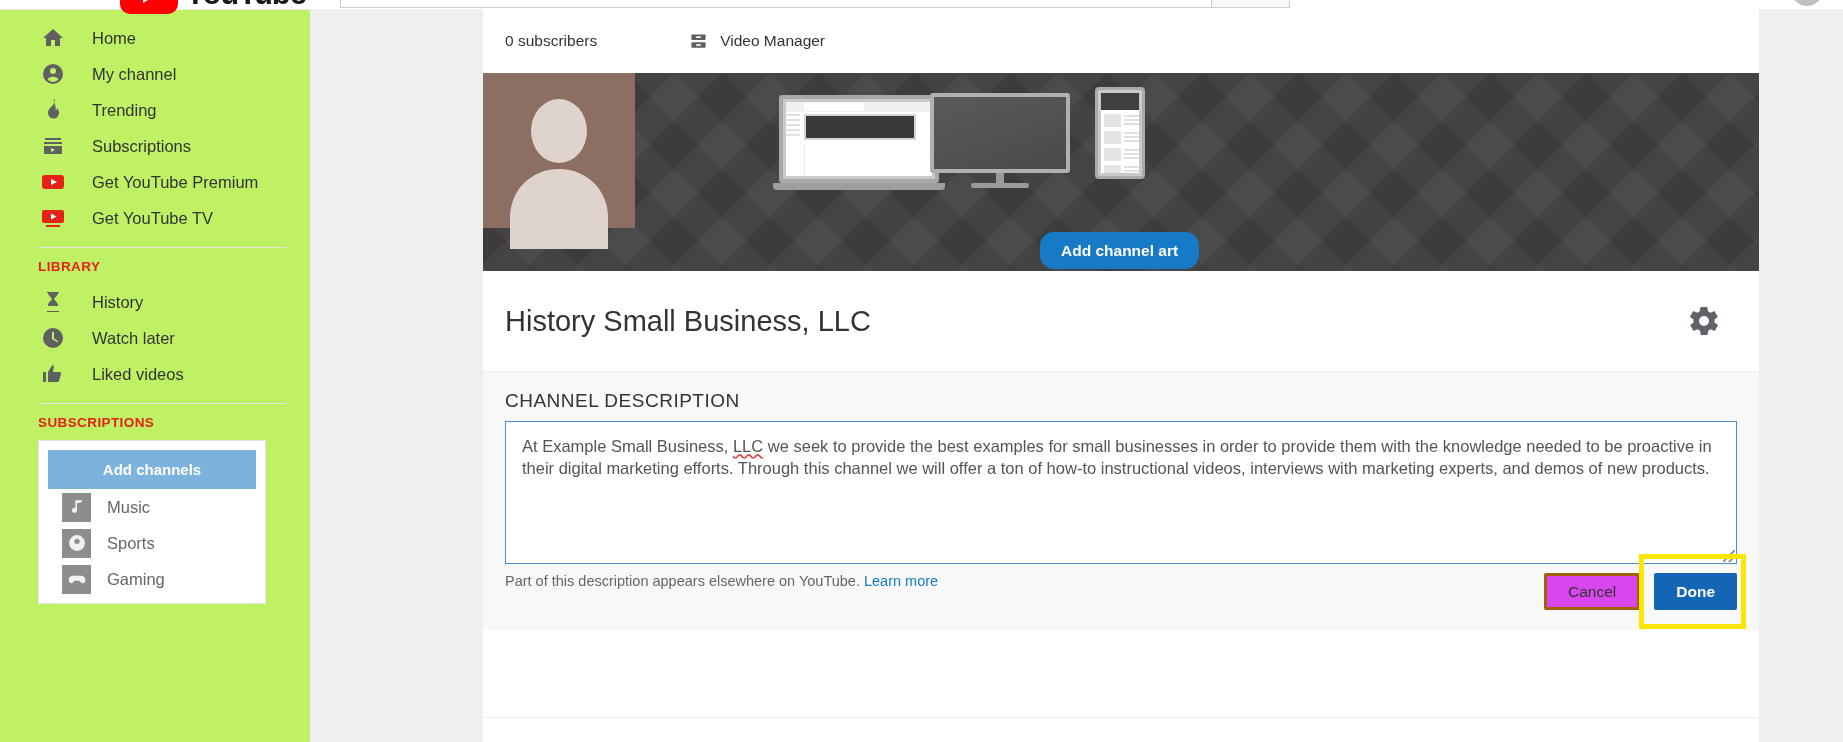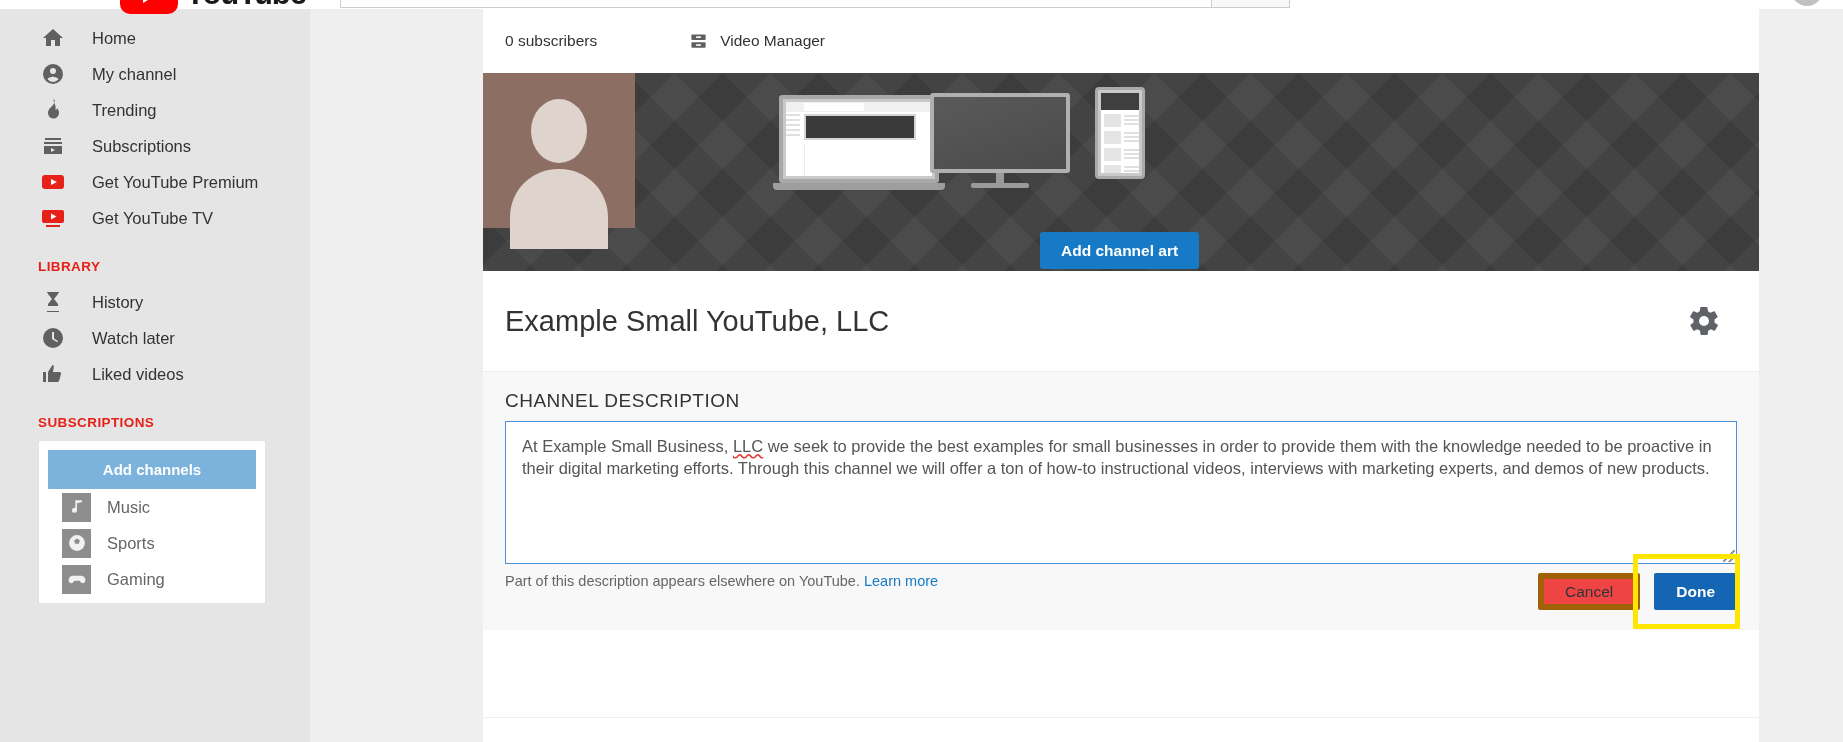--- a/index.html
+++ b/index.html
@@ -19,21 +19,21 @@
   .yt-logo-tri { width:0;height:0;border-left:15px solid #fff;border-top:9px solid transparent;border-bottom:9px solid transparent; margin-left:3px;}
   .yt-logo-text { font-size:31px; font-weight:bold; color:#1a1a1a; letter-spacing:-1px; }
   .search-wrap { position:absolute; left:340px; top:-28px; display:flex; }
   .search-input-box { width:872px; height:36px; border:1px solid #ccc; background:#fff; }
   .search-btn-box { width:78px; height:36px; border:1px solid #ccc; border-left:none; background:#f8f8f8; }
   .header-right-icons { position:absolute; right:20px; top:-26px; display:flex; align-items:center; gap:22px; }
   .hdr-ico { width:22px;height:22px; color:#606060; }
   .hdr-avatar { width:32px;height:32px;border-radius:50%;background:#c0c0c0; }
 
   
-  .sidebar { position:absolute; left:0; top:9px; width:310px; height:733px; background:#e5e5e5;
+  .sidebar { position:absolute; left:0; top:9px; width:310px; height:733px; background:#bef264;
      border-top:1px solid #e8e8e8; padding-top:10px; overflow:hidden; }
   .nav-item { display:flex; align-items:center; height:36px; padding-left:40px; cursor:pointer; }
   .nav-ico { width:26px; height:26px; margin-right:26px; display:flex; align-items:center; justify-content:center; flex:0 0 26px; }
   .nav-ico svg { width:24px; height:24px; fill:#606060; }
   .nav-label { font-size:16.5px; color:#333; white-space:nowrap; }
   .nav-sep { height:1px; background:#e5e5e5; margin:11px 24px 11px 38px; }
   .sec-title { font-size:13.5px; font-weight:bold; color:#e62117; letter-spacing:.4px;
      padding-left:38px; margin-bottom:10px; }
   .sub-card { margin:0 44px 0 38px; border:1px solid #e2e2e2; background:#fff; padding:9px 9px 6px 9px; }
   .add-channels-btn { display:block; width:100%; height:39px; background:#7cb3dd; color:#fff;
@@ -91,21 +91,21 @@
   .ph-body { width:50px;height:92px;background:#c9c9c9;border:3px solid #aaa;border-radius:4px;padding:3px;}
   .ph-inner { width:100%;height:100%;background:#fff;position:relative;overflow:hidden; }
   .ph-bar { position:absolute;left:0;top:0;width:100%;height:17px;background:#3f3f3f; }
   .ph-row { position:absolute; left:3px; width:38px; height:13px; }
   .ph-thumb { position:absolute;left:0;top:0;width:17px;height:13px;background:#e4e4e4; }
   .ph-lines { position:absolute;left:20px;top:1px;width:18px;height:11px;
      background:repeating-linear-gradient(#e0e0e0 0 2px,#fff 2px 4px); }
 
   .add-art-btn { position:absolute; left:557px; top:159px; height:37px; padding:0 21px;
      background:#167ac6; color:#fff; font-size:15.5px; font-weight:bold; border:none;
-     border-radius:3px; cursor:pointer; }
+     border-radius:14px; cursor:pointer; }
 
   
   .title-row { position:relative; height:100px; display:flex; align-items:center; padding:0 22px; }
   .ch-title { font-size:29px; color:#333; font-weight:normal; }
   .gear-btn { position:absolute; right:38px; top:50%; transform:translateY(-50%);
      width:34px;height:34px; cursor:pointer; }
   .gear-btn svg { width:34px;height:34px; fill:#5f6368; }
 
   
   .desc-panel { background:#f8f8f8; border-top:1px solid #ededed; padding:18px 22px 20px 22px; }
@@ -116,21 +116,21 @@
   .desc-box-wrap { position:relative; }
   .resize-grip { position:absolute; right:2px; bottom:2px; width:12px; height:12px;
      background:linear-gradient(135deg,transparent 45%,#9a9a9a 45%,#9a9a9a 55%,transparent 55%,transparent 70%,#9a9a9a 70%,#9a9a9a 80%,transparent 80%); }
   .spell { border-bottom:2px wavy #e53935;
      text-decoration: underline; text-decoration-color:#e53935;
      text-decoration-style: wavy; text-decoration-skip-ink:none; }
   .desc-foot { display:flex; align-items:flex-start; justify-content:space-between; margin-top:9px; }
   .desc-note { font-size:14.5px; color:#666; }
   .learn-more { color:#167ac6; cursor:pointer; }
   .btn-row { display:flex; align-items:center; gap:0; position:relative; }
-  .cancel-btn { height:37px; padding:0 21px; background:#ef4444; border:6px solid #a16207;
+  .cancel-btn { height:37px; padding:0 21px; background:#d946ef; border:3px solid #a16207;
      color:#333; font-size:15.5px; border-radius:2px; cursor:pointer; margin-right:14px;
      font-family:"Liberation Sans", sans-serif; }
   .done-btn { height:37px; padding:0 22px; background:#1565b5; border:none; color:#fff;
      font-size:15.5px; font-weight:bold; border-radius:2px; cursor:pointer;
      font-family:"Liberation Sans", sans-serif; }
   .highlight-box { position:absolute; border:5px solid #ffe600; background:transparent;
      pointer-events:none; }
 
   .bottom-card { position:absolute; left:483px; top:717px; width:1276px; height:25px;
      background:#fff; border-top:1px solid #efefef; }
@@ -354,21 +354,21 @@
                 <span class="ph-lines"></span>
               </div>
           </div>
         </div>
       </div>
 
       <button class="add-art-btn">Add channel art</button>
     </div>
 
     <div class="title-row">
-      <h1 class="ch-title">Example Small YouTube, LLC</h1>
+      <h1 class="ch-title">History Small Business, LLC</h1>
       <span class="gear-btn">
         <svg viewBox="0 0 24 24">
             <path d="M19.4 13a7.6 7.6 0 000-2l2.1-1.6a.5.5 0 00.1-.6l-2-3.5a.5.5 0 00-.6-.2l-2.5 1a7.3 7.3 0 00-1.7-1l-.4-2.6a.5.5 0 00-.5-.4h-4a.5.5 0 00-.5.4l-.4 2.6a7.3 7.3 0 00-1.7 1l-2.5-1a.5.5 0 00-.6.2l-2 3.5a.5.5 0 00.1.6L4.6 11a7.6 7.6 0 000 2l-2.1 1.6a.5.5 0 00-.1.6l2 3.5a.5.5 0 00.6.2l2.5-1a7.3 7.3 0 001.7 1l.4 2.6a.5.5 0 00.5.4h4a.5.5 0 00.5-.4l.4-2.6a7.3 7.3 0 001.7-1l2.5 1a.5.5 0 00.6-.2l2-3.5a.5.5 0 00-.1-.6zM12 15.5A3.5 3.5 0 1115.5 12 3.5 3.5 0 0112 15.5z"></path>
           </svg>
       </span>
     </div>
 
     <section class="desc-panel">
       <div class="desc-caption">CHANNEL DESCRIPTION</div>
 

